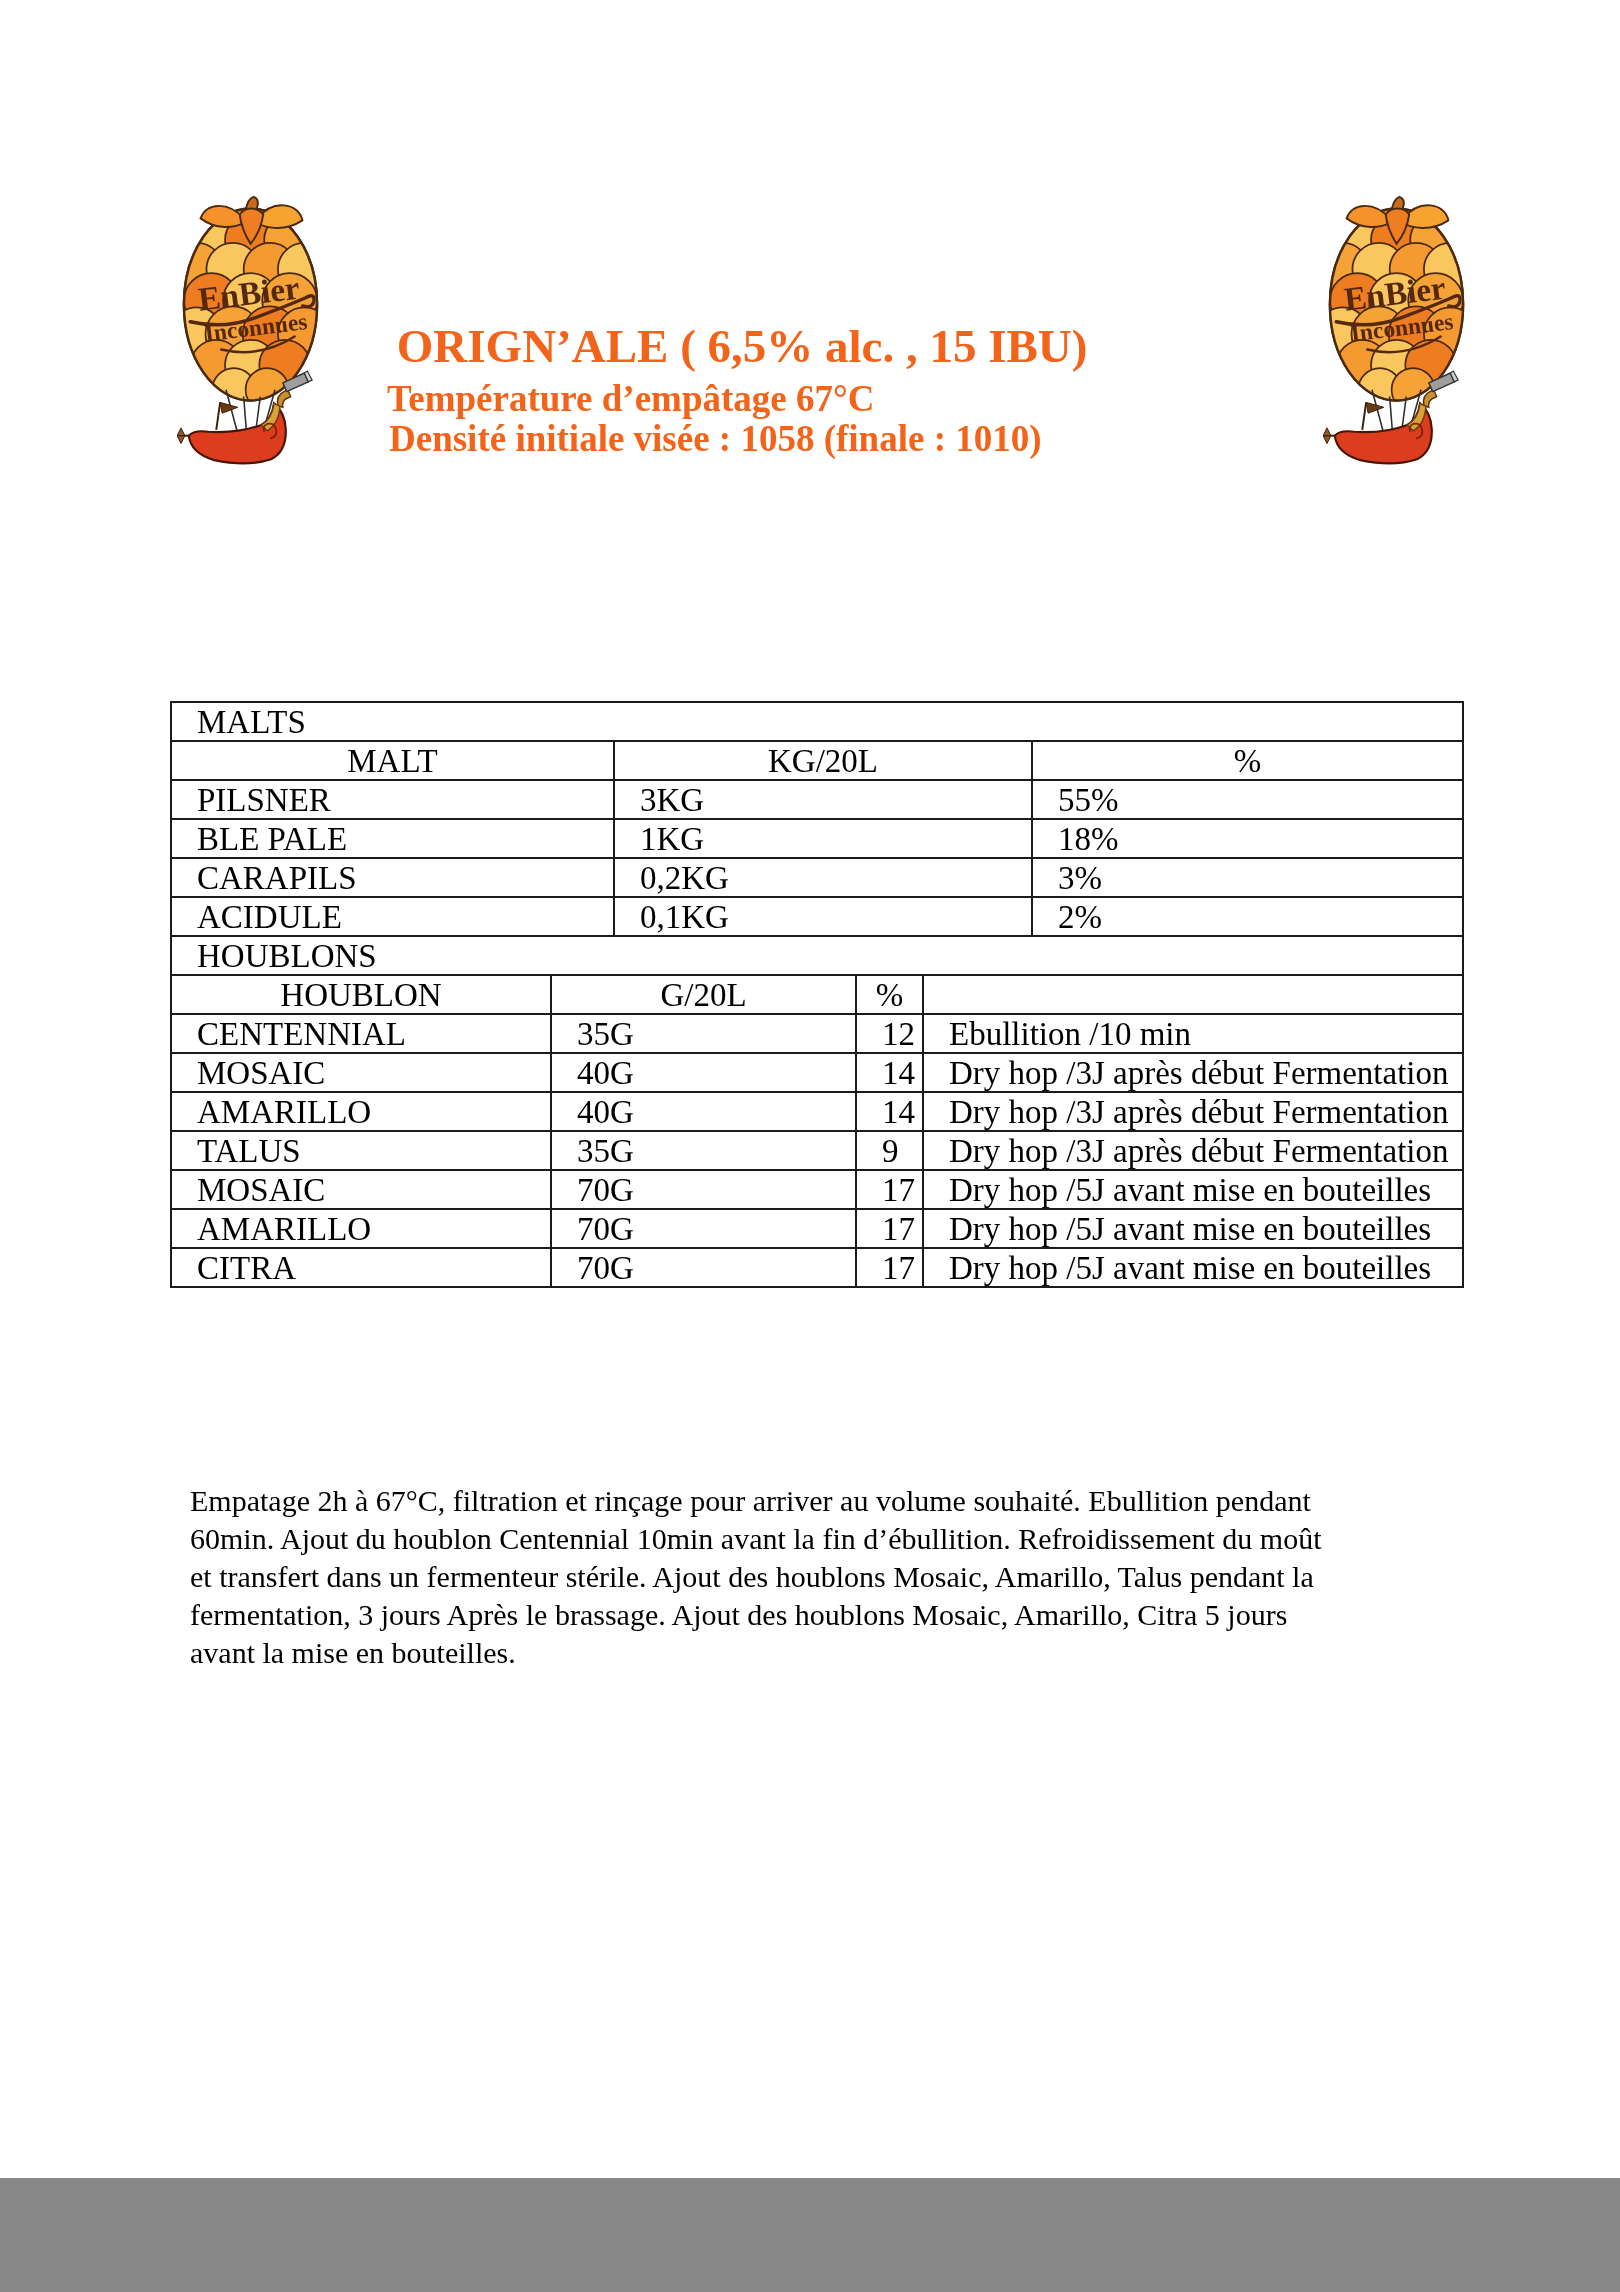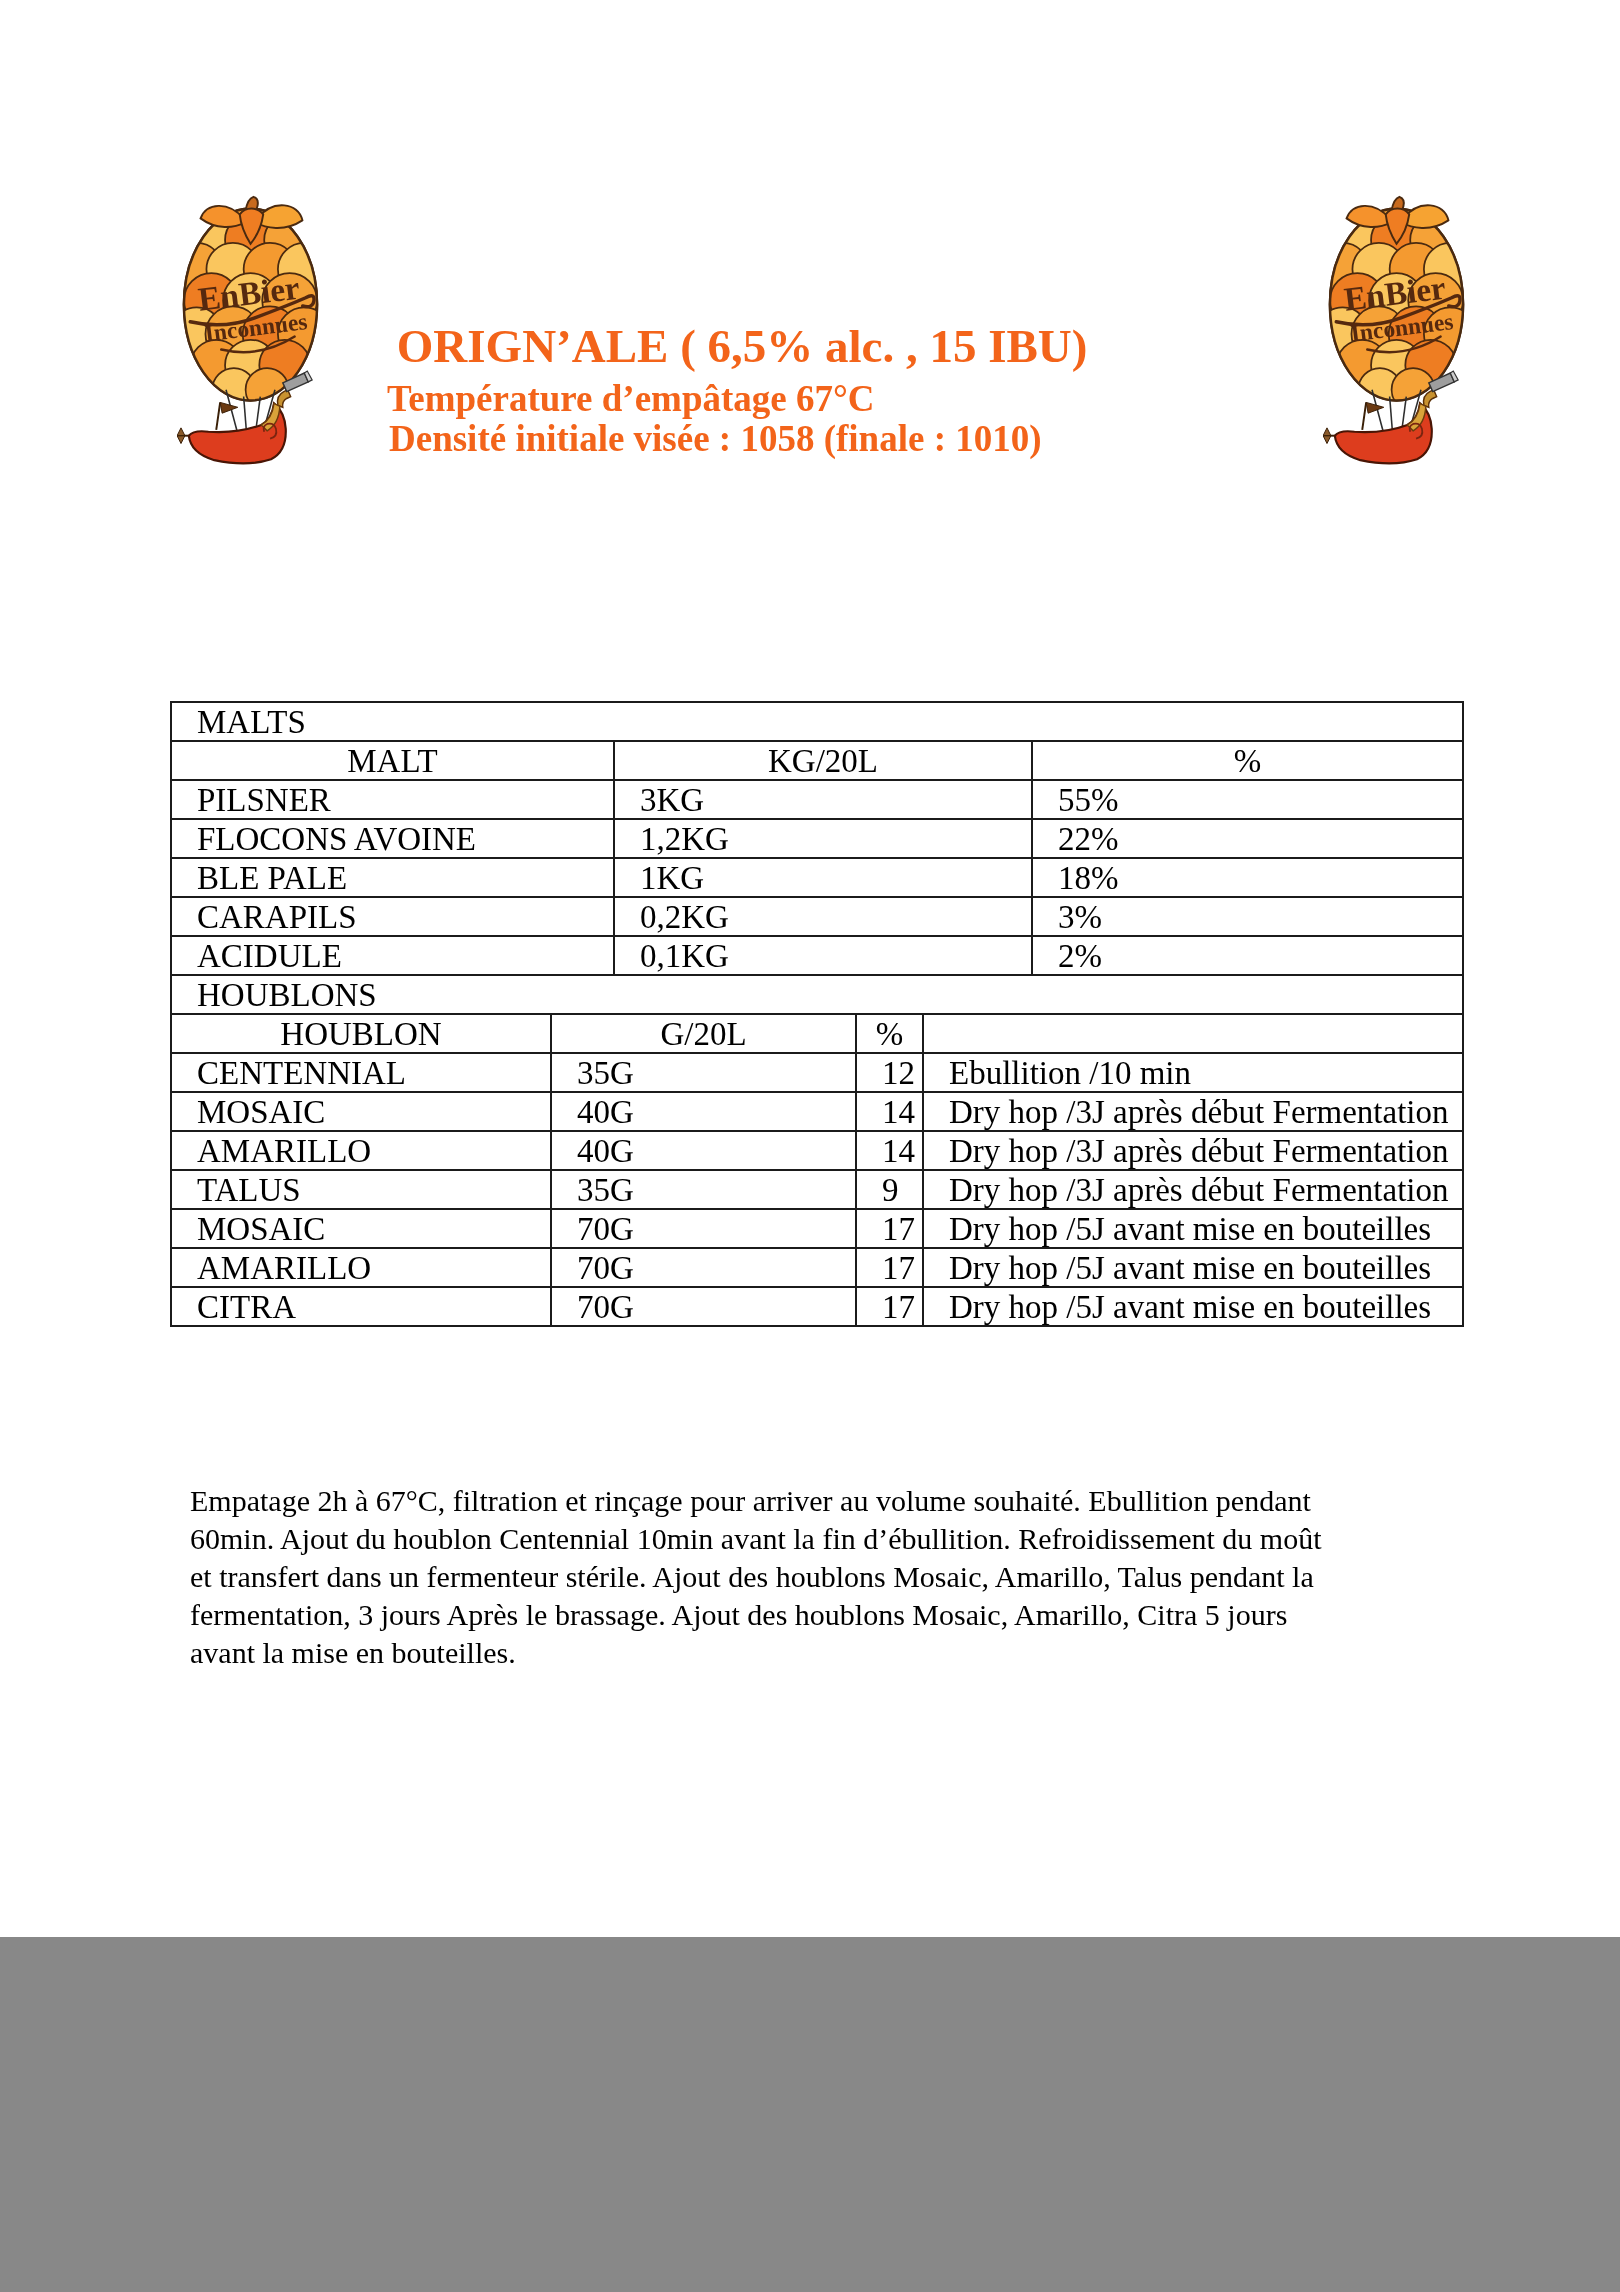--- a/index.html
+++ b/index.html
@@ -1,17 +1,17 @@
 <!DOCTYPE html>
 <html><head>
 <meta charset="utf-8">
 <style>
   html,body { margin:0; padding:0; background:#888; }
   .page {
-    position:relative; width:1620px; height:1937px; background:#ffffff;
+    position:relative; width:1620px; height:2178px; background:#ffffff;
     margin:0 auto; overflow:hidden;
     font-family:"Liberation Serif","DejaVu Serif",serif; color:#000;
   }
 
   
   .logo { position:absolute; width:147px; height:279px; }
   .logo-left  { left:177px; top:189px; }
   .logo-right { left:1323px; top:189px; }
 
   
@@ -146,25 +146,20 @@
         <th>%</th>
       </tr>
       </tbody>
         <tbody>
           <tr>
             <td>PILSNER</td>
             <td>3KG</td>
             <td>55%</td>
           </tr>
           <tr>
-            <td>FLOCONS AVOINE</td>
-            <td>1,2KG</td>
-            <td>22%</td>
-          </tr>
-          <tr>
             <td>BLE PALE</td>
             <td>1KG</td>
             <td>18%</td>
           </tr>
           <tr>
             <td>CARAPILS</td>
             <td>0,2KG</td>
             <td>3%</td>
           </tr>
           <tr>

